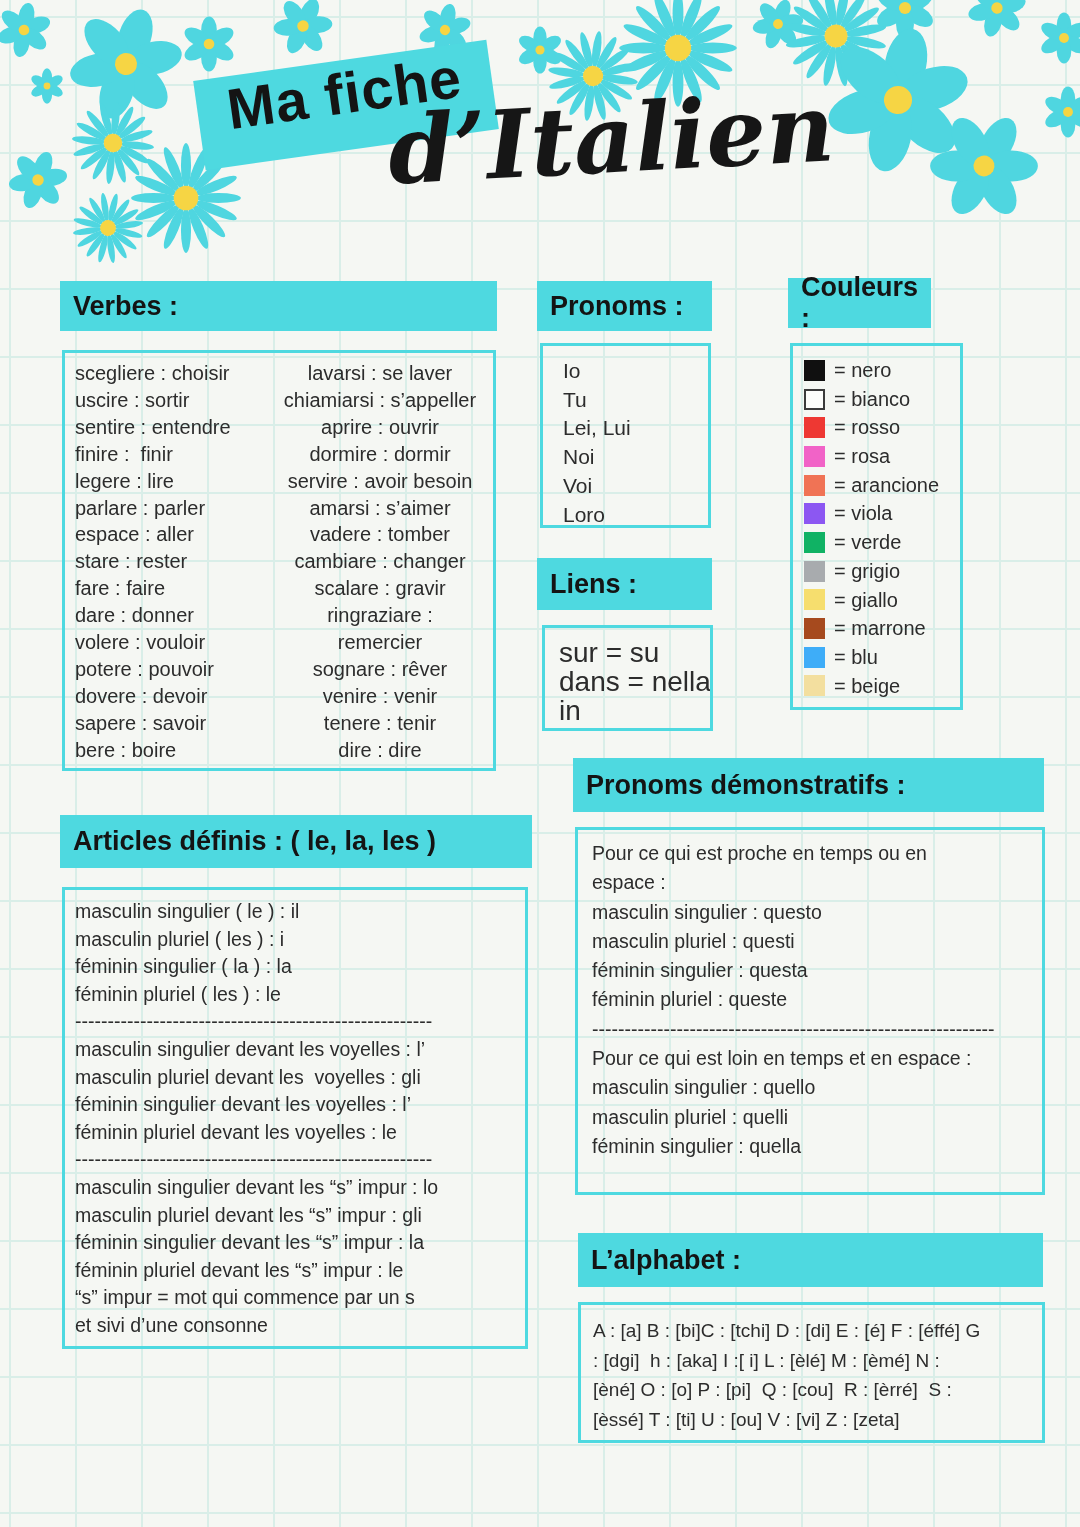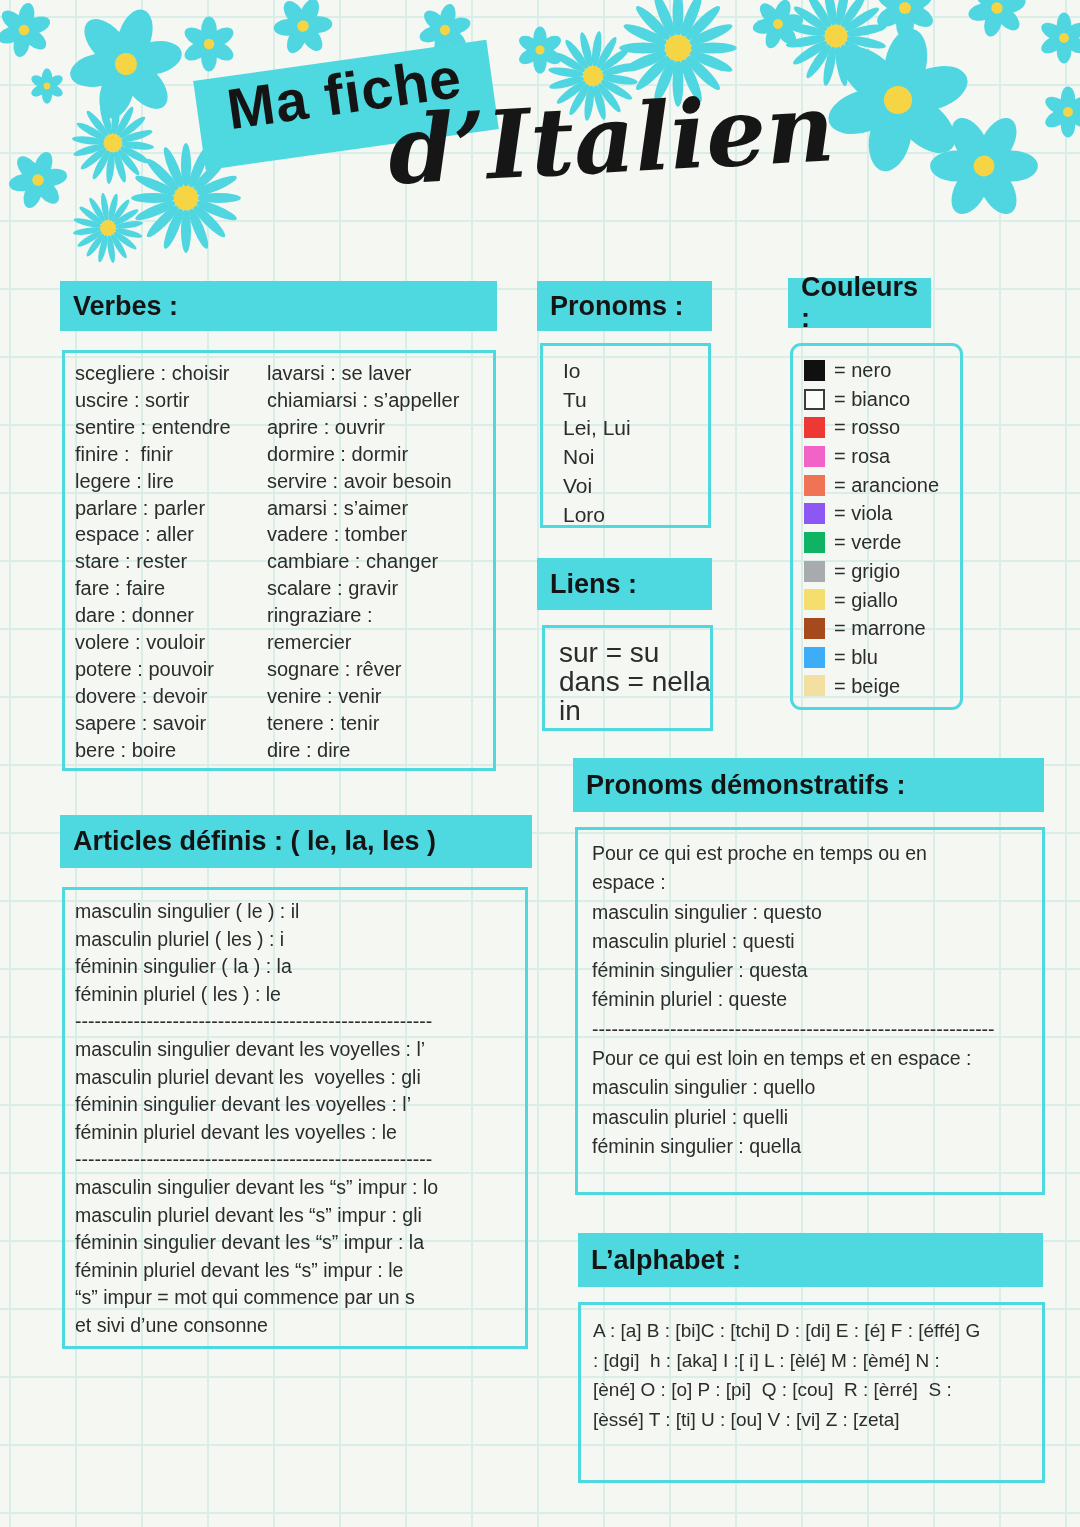--- a/index.html
+++ b/index.html
@@ -56,48 +56,48 @@
     color:#2c2c2c;
     overflow:hidden;
     background:transparent;
   }
   .line{white-space:pre;}
 
   
   .verbes-header{left:60px;top:281px;width:437px;height:50px;}
   .verbes-box{left:62px;top:350px;width:434px;height:421px;padding:7px 0 0 10px;display:flex;font-size:20px;line-height:26.9px;}
   .verbes-box .vcol-left{flex:0 0 192px;}
-  .verbes-box .vcol-right{flex:1 1 auto;}
+  .verbes-box .vcol-right{flex:1 1 auto;text-align:center;}
 
   
   .pronoms-header{left:537px;top:281px;width:175px;height:50px;}
   .pronoms-box{left:540px;top:343px;width:171px;height:185px;padding:11px 16px 0 20px;font-size:21px;line-height:28.7px;}
 
   
   .couleurs-header{left:788px;top:278px;width:143px;height:50px;}
-  .couleurs-box{left:790px;top:343px;width:173px;height:367px;padding:10px 0 0 11px;font-size:20px;line-height:28.7px;border-radius:11px;}
+  .couleurs-box{left:790px;top:343px;width:173px;height:367px;padding:10px 0 0 11px;font-size:20px;line-height:28.7px;}
   .color-row{display:flex;align-items:center;height:28.7px;}
   .swatch{width:21px;height:21px;flex:0 0 21px;margin-right:9px;display:inline-block;}
   .swatch.outlined{box-sizing:border-box;border:2px solid #3b3b3b;}
 
   
   .liens-header{left:537px;top:558px;width:175px;height:52px;text-align:right;}
   .liens-box{left:542px;top:625px;width:171px;height:106px;padding:10px 0 0 14px;font-size:28px;line-height:29px;}
 
   
   .articles-header{left:60px;top:815px;width:472px;height:53px;}
   .articles-box{left:62px;top:887px;width:466px;height:462px;padding:8px 0 0 10px;font-size:19.5px;line-height:27.6px;}
 
   
   .demo-header{left:573px;top:758px;width:471px;height:54px;}
   .demo-box{left:575px;top:827px;width:470px;height:368px;padding:9px 0 0 14px;font-size:19.5px;line-height:29.3px;}
 
   
   .alphabet-header{left:578px;top:1233px;width:465px;height:54px;}
-  .alphabet-box{left:578px;top:1302px;width:467px;height:181px;padding:11px 0 0 12px;font-size:19px;line-height:29.5px;}
+  .alphabet-box{left:578px;top:1302px;width:467px;height:141px;padding:11px 0 0 12px;font-size:19px;line-height:29.5px;}
 </style>
 </head>
 <body>
 
 <div class="page">
 
   <div id="flowers">
       <svg viewBox="-50 -50 100 100" width="56" height="56" style="left: -4px; top: 2px; transform: rotate(10deg);">
         <g transform="rotate(0)">
           <ellipse cx="0" cy="-25" rx="14" ry="24" fill="#4fd6e0"></ellipse>

